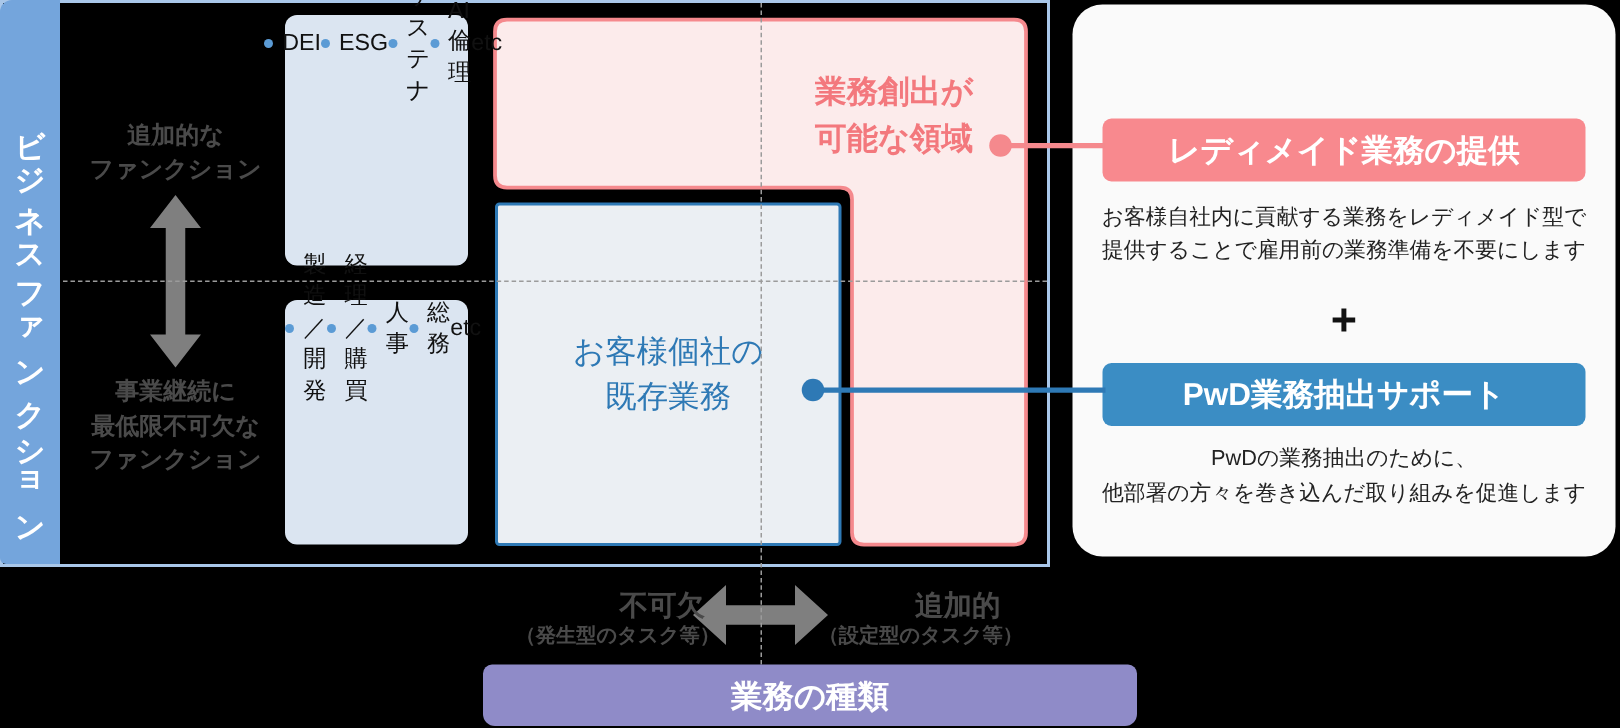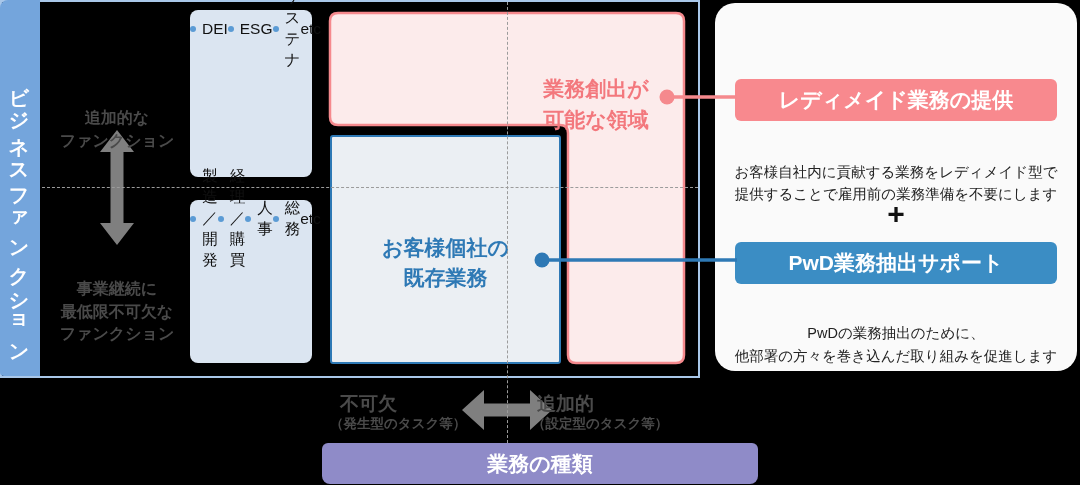--- a/index.html
+++ b/index.html
@@ -1,51 +1,51 @@
 <!DOCTYPE html>
 <html><head>
 <meta charset="utf-8">
 <style>
   html,body{margin:0;padding:0;background:#000;}
   body{width:1080px;height:485px;position:relative;overflow:hidden;
        font-family:"Liberation Sans","DejaVu Sans",sans-serif;}
   .abs{position:absolute;}
-  .pre{white-space:pre-line;margin-top:27px;}
+  .pre{white-space:pre-line;}
 
   
   #matrix-frame{left:0;top:0;width:700px;height:378px;border:2px solid #a9c7e9;box-sizing:border-box;z-index:1;}
   #side-bar{left:0;top:0;width:40px;height:376px;background:#74a5dc;border-radius:8px 0 0 4px;z-index:3;
             display:flex;justify-content:center;}
   #side-bar span{writing-mode:vertical-rl;color:#fff;font-weight:bold;font-size:20px;letter-spacing:3px;margin-top:72px;}
 
   #shapes-svg{left:0;top:0;width:1080px;height:485px;z-index:2;pointer-events:none;}
   #conn-svg{left:0;top:0;width:1080px;height:485px;z-index:8;pointer-events:none;}
 
   #creation-label{left:519px;top:46px;width:154px;text-align:center;color:#f3787d;font-weight:bold;
                   font-size:21px;line-height:31px;z-index:3;}
   #existing-box{left:330px;top:135px;width:231px;height:229px;background:#ebeff3;border:2.5px solid #2e79b5;
                 border-radius:3px;box-sizing:border-box;z-index:3;display:flex;align-items:center;justify-content:center;}
-  #existing-box div{color:#2e79b5;font-weight:bold;font-size:21px;line-height:30px;text-align:center;}
+  #existing-box div{color:#2e79b5;font-weight:normal;font-size:21px;line-height:30px;text-align:center;}
 
   .dash-v{left:507px;top:2px;height:441px;width:0;border-left:1.5px dashed #9b9b9b;z-index:4;}
   .dash-h{left:42px;top:187px;width:656px;height:0;border-top:1.5px dashed #9b9b9b;z-index:4;}
 
   .list-box{left:190px;width:122px;background:#dbe5f1;border-radius:8px;z-index:5;box-sizing:border-box;
             display:flex;flex-direction:row;justify-content:center;padding:6px 4px 6px 13px;}
   #list-top{top:10px;height:167px;}
   #list-bottom{top:200px;height:163px;}
   .li{display:flex;align-items:center;font-size:15.5px;color:#111;height:25px;}
   .dot{width:6px;height:6px;border-radius:50%;background:#5b9bd5;margin-right:6px;flex:none;}
   .li.etc{color:#111;}
 
   .gray-label{color:#4a4a4a;font-weight:bold;font-size:16px;text-align:center;z-index:5;}
   #fn-top{left:42px;top:79px;width:150px;line-height:23px;}
   #fn-bottom{left:32px;top:251px;width:170px;line-height:22.5px;}
 
-  .axis-label{color:#4a4a4a;font-weight:bold;text-align:left;z-index:5;}
+  .axis-label{color:#4a4a4a;font-weight:bold;text-align:right;z-index:5;}
   #ax-left{left:340px;top:391px;width:130px;font-size:19px;}
   #ax-left-sub{left:330px;top:415px;width:150px;font-size:13.5px;}
   #ax-right{left:537px;top:391px;width:130px;font-size:19px;}
   #ax-right-sub{left:532px;top:415px;width:150px;font-size:13.5px;}
 
   #x-axis-title{left:322px;top:443px;width:436px;height:41px;background:#8f8bc8;border-radius:6px 6px 8px 8px;
                 z-index:5;display:flex;align-items:center;justify-content:center;color:#fff;font-weight:bold;font-size:21px;text-align:center;}
 
   
   #card{left:715px;top:3px;width:362px;height:368px;background:#fafafa;border-radius:20px;z-index:6;}
@@ -92,20 +92,24 @@
       <span>DEI</span>
     </div>
   <div class="li">
       <span class="dot"></span>
       <span>ESG</span>
     </div>
   <div class="li">
       <span class="dot"></span>
       <span>サステナ</span>
     </div>
+  <div class="li">
+      <span class="dot"></span>
+      <span>AI倫理</span>
+    </div>
   <div class="li etc">etc</div>
 </div>
 
 <div class="abs list-box" id="list-bottom">
   <div class="li">
       <span class="dot"></span>
       <span>製造／開発</span>
     </div>
   <div class="li">
       <span class="dot"></span>

